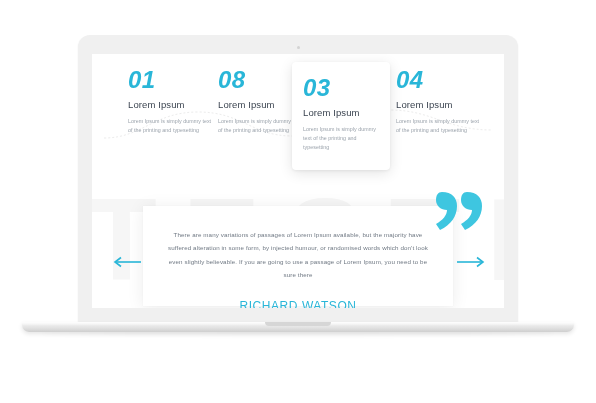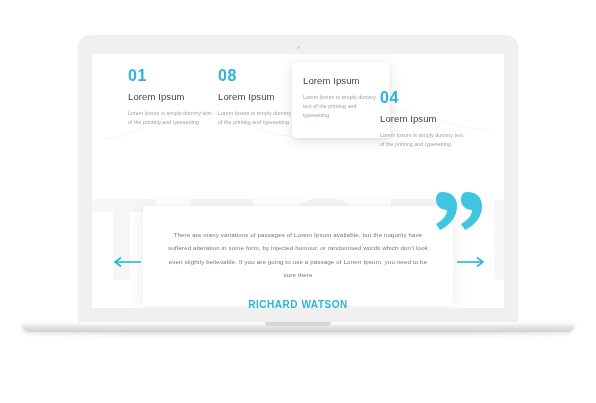--- a/index.html
+++ b/index.html
@@ -124,37 +124,38 @@
   .step {
     position:absolute;
     top:0;
     width:95px;
     padding:0 4px;
     z-index:1;
   }
   .step.s1 { left:32px; }
   .step.s2 { left:122px; }
   .step.s3 { left:200px; width:98px; }
-  .step.s4 { left:284px;margin-top:22px; }
+  .step.s4 { left:300px; }
 
   .step.active {
     top:-6px;
     padding:14px 11px 18px 11px;
     background:#ffffff;
     border-radius:4px;
     box-shadow:0 3px 14px rgba(0,0,0,0.11), 0 1px 3px rgba(0,0,0,0.06);
   }
 
   .step-num {
-    font-size:16px;
+    font-size:24px;
     font-weight:700;
     color:#29b6d8;
     line-height:1;
     letter-spacing:0.5px;
     margin-bottom:8px;
+    font-style:italic;
   }
   .step-title {
     font-size:9.5px;
     font-weight:400;
     color:#3b4450;
     line-height:1;
     margin-bottom:7px;
     letter-spacing:0.1px;
   }
   .step-body {
@@ -192,22 +193,22 @@
 
   .quote-text {
     font-size:6.2px;
     line-height:2.15;
     color:#6f7883;
     letter-spacing:0.12px;
   }
 
   .author-name {
     margin-top:18px;
-    font-size:10px;
-    font-weight:700;
+    font-size:12px;
+    font-weight:400;
     letter-spacing:0.55px;
     color:#29b6d8;
   }
   .author-company {
     margin-top:3px;
     font-size:6px;
     font-weight:400;
     letter-spacing:1.5px;
     color:#e2e4e6;
   }
@@ -251,20 +252,21 @@
           <div class="step-body">Lorem Ipsum is simply dummy text of the printing and typesetting</div>
         </div>
 
         <div class="step s2">
           <div class="step-num">08</div>
           <div class="step-title">Lorem Ipsum</div>
           <div class="step-body">Lorem Ipsum is simply dummy text of the printing and typesetting</div>
         </div>
 
         <div class="step s3 active">
+          <div class="step-num">03</div>
           <div class="step-title">Lorem Ipsum</div>
           <div class="step-body">Lorem Ipsum is simply dummy text of the printing and typesetting</div>
         </div>
 
         <div class="step s4">
           <div class="step-num">04</div>
           <div class="step-title">Lorem Ipsum</div>
           <div class="step-body">Lorem Ipsum is simply dummy text of the printing and typesetting</div>
         </div>
 

